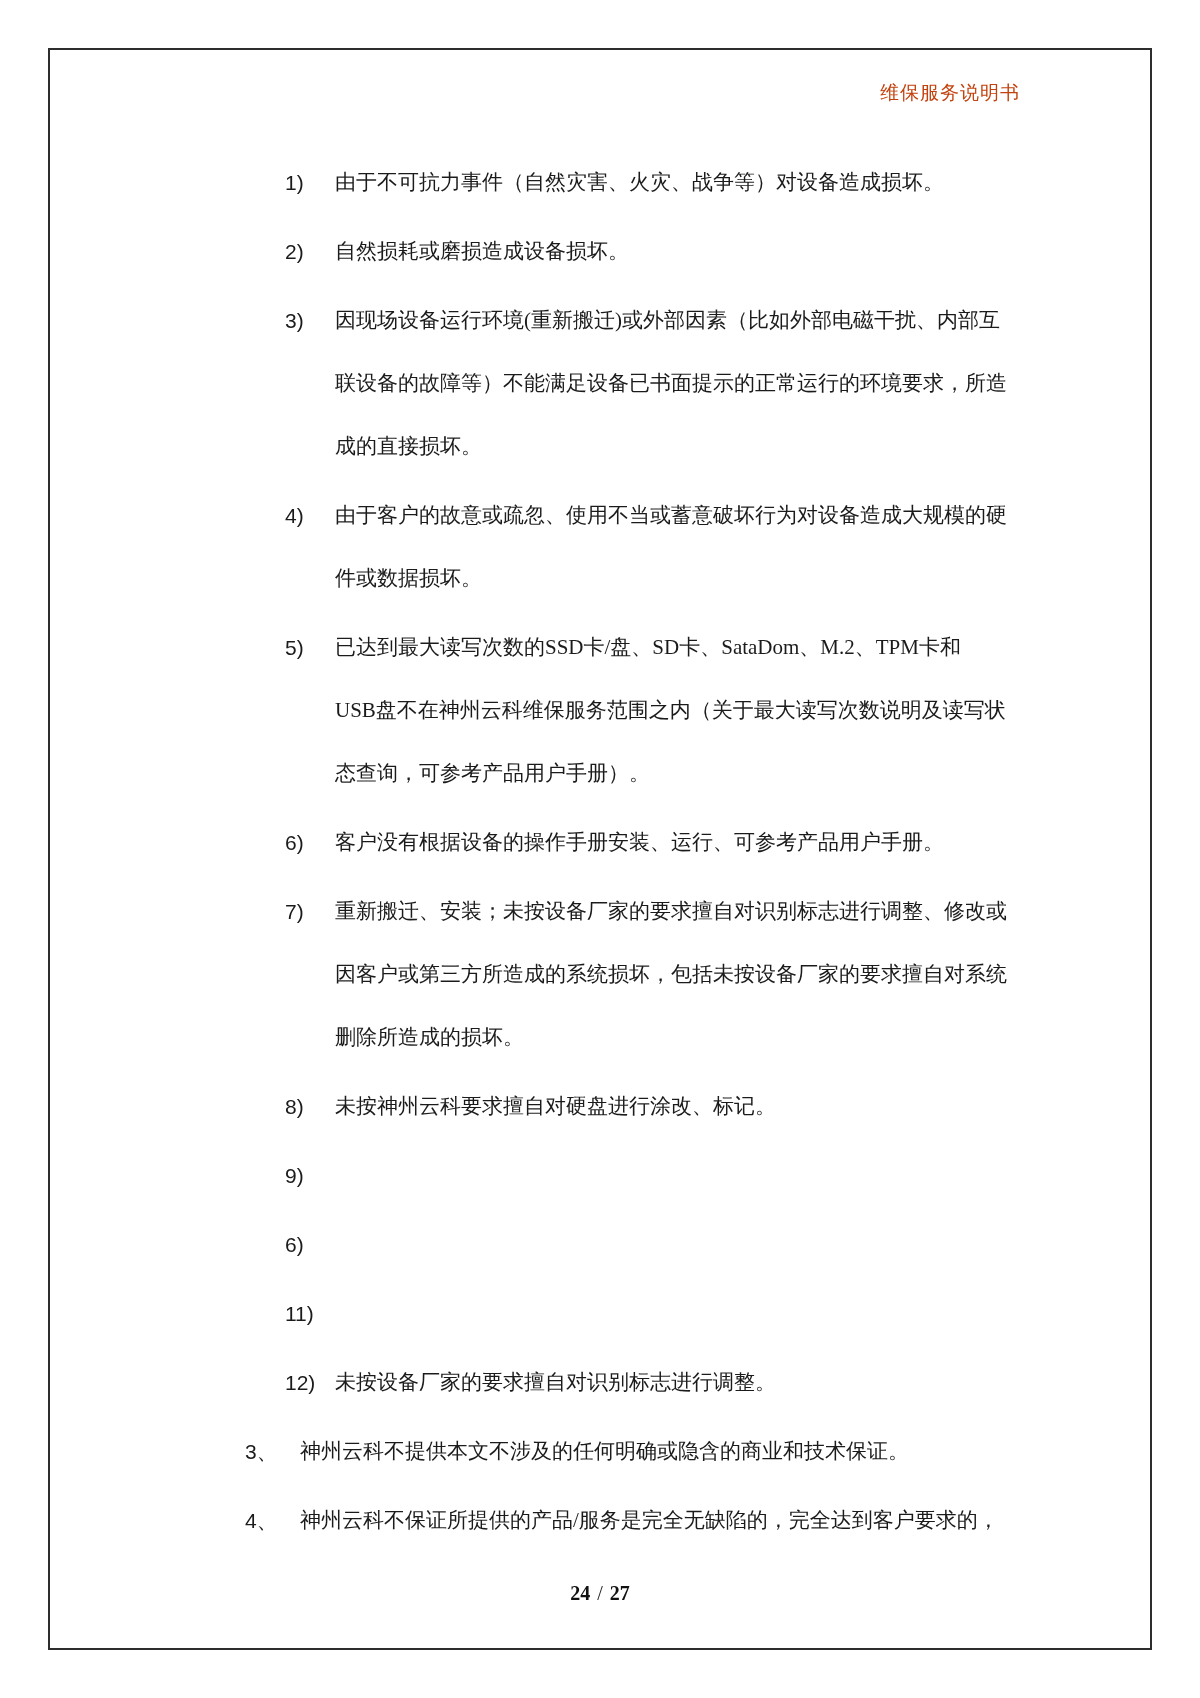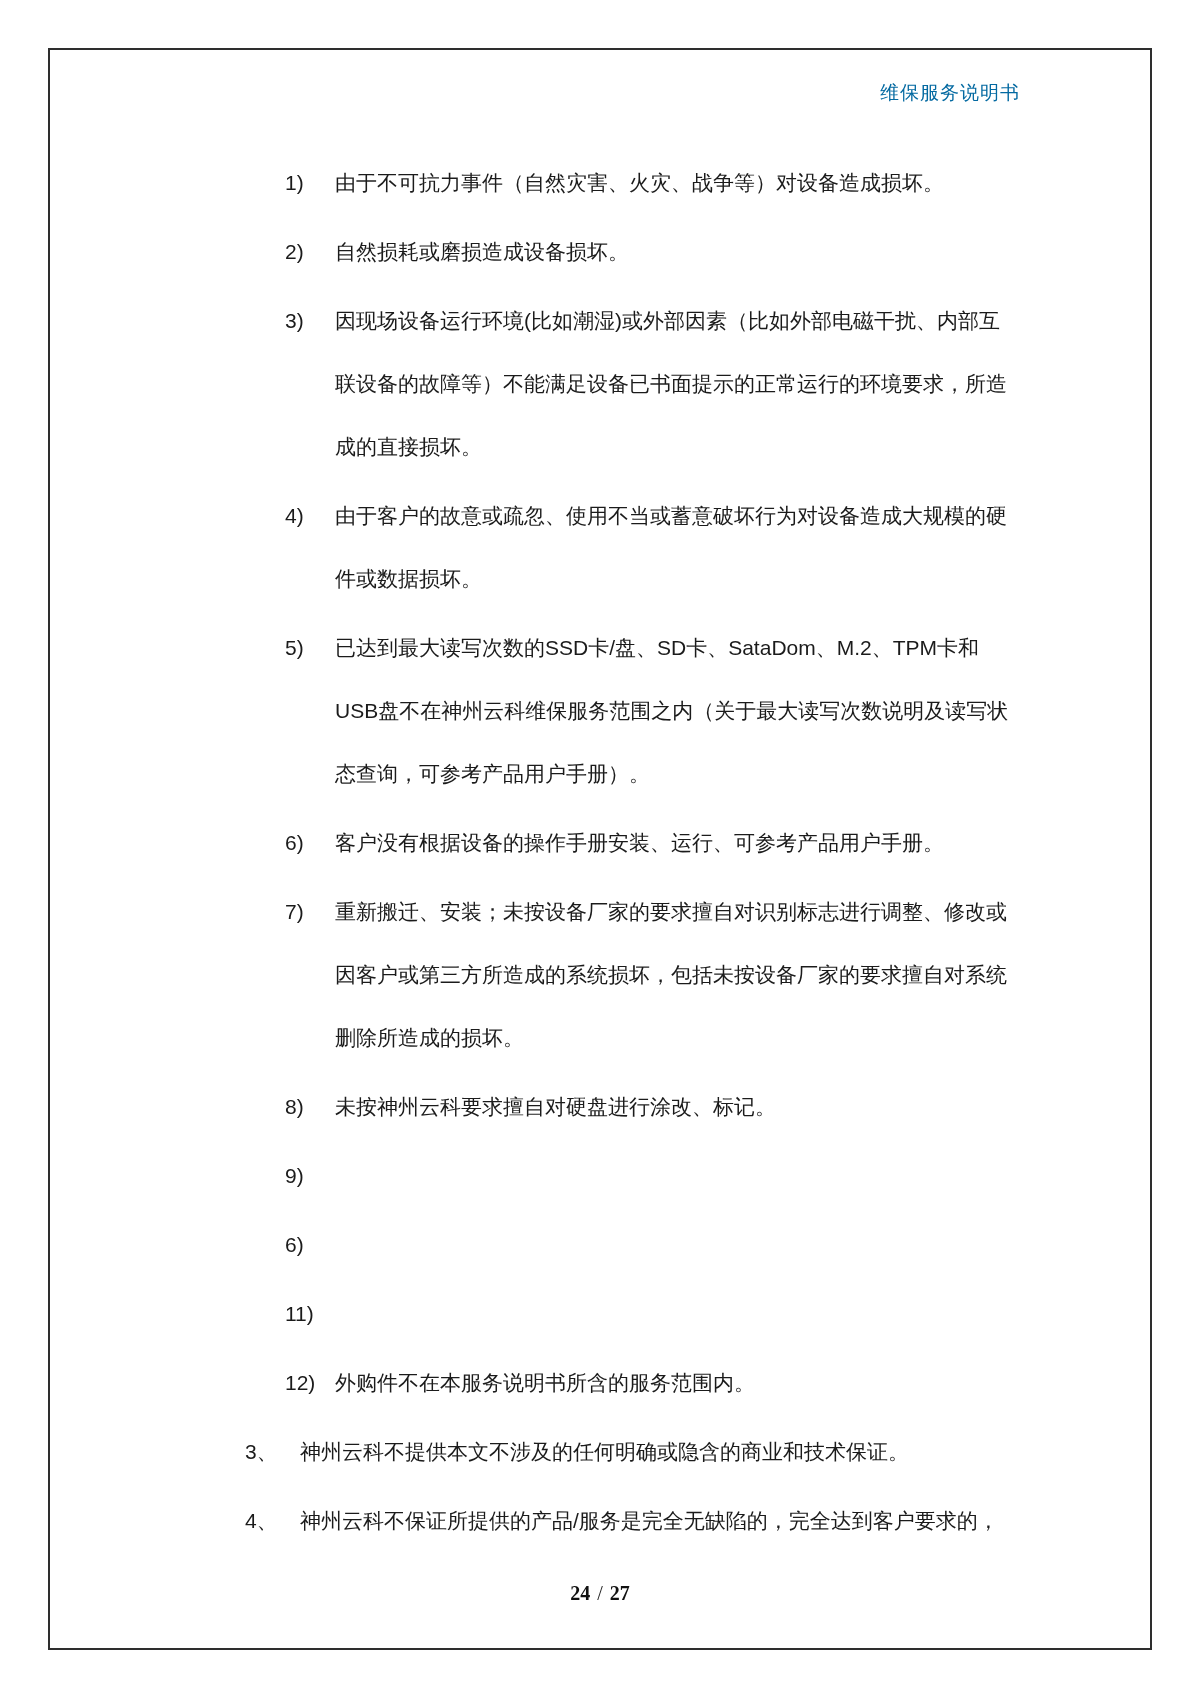--- a/index.html
+++ b/index.html
@@ -22,21 +22,21 @@
     box-sizing: border-box;
     background: #ffffff;
   }
   .doc-header {
     position: absolute;
     top: 80px;
     right: 180px;
     font-family: "Liberation Serif", "DejaVu Serif", serif;
     font-size: 19px;
     letter-spacing: 1px;
-    color: #0369a1;
+    color: #c2410c;
   }
   .content {
     position: absolute;
     top: 151px;
     left: 0;
     width: 100%;
   }
   .li {
     display: flex;
     margin: 0 0 6px 285px;
@@ -55,20 +55,21 @@
     flex: 0 0 55px;
   }
   .txt {
     width: 720px;
   }
   .line {
     font-size: 21px;
     line-height: 63px;
     height: 63px;
     white-space: pre;
+    font-family: Liberation Serif, serif;
   }
   .page-footer {
     position: absolute;
     top: 1582px;
     left: 0;
     width: 100%;
     text-align: center;
     font-family: "Liberation Serif", "DejaVu Serif", serif;
     font-size: 20px;
     color: #111111;
@@ -97,21 +98,21 @@
     <div class="li">
       <span class="num">2)</span>
       <div class="txt">
         <div class="line">自然损耗或磨损造成设备损坏。</div>
       </div>
     </div>
 
     <div class="li">
       <span class="num">3)</span>
       <div class="txt">
-        <div class="line">因现场设备运行环境(比如潮湿)或外部因素（比如外部电磁干扰、内部互</div>
+        <div class="line">因现场设备运行环境(重新搬迁)或外部因素（比如外部电磁干扰、内部互</div>
         <div class="line">联设备的故障等）不能满足设备已书面提示的正常运行的环境要求，所造</div>
         <div class="line">成的直接损坏。</div>
       </div>
     </div>
 
     <div class="li">
       <span class="num">4)</span>
       <div class="txt">
         <div class="line">由于客户的故意或疏忽、使用不当或蓄意破坏行为对设备造成大规模的硬</div>
         <div class="line">件或数据损坏。</div>
@@ -158,21 +159,21 @@
       <span class="num">6)</span>
     </div>
 
     <div class="li">
       <span class="num">11)</span>
     </div>
 
     <div class="li">
       <span class="num">12)</span>
       <div class="txt">
-        <div class="line">外购件不在本服务说明书所含的服务范围内。</div>
+        <div class="line">未按设备厂家的要求擅自对识别标志进行调整。</div>
       </div>
     </div>
 
   </div>
 
   <div class="outer">
 
     <div class="li">
       <span class="num">3、</span>
       <div class="txt">

